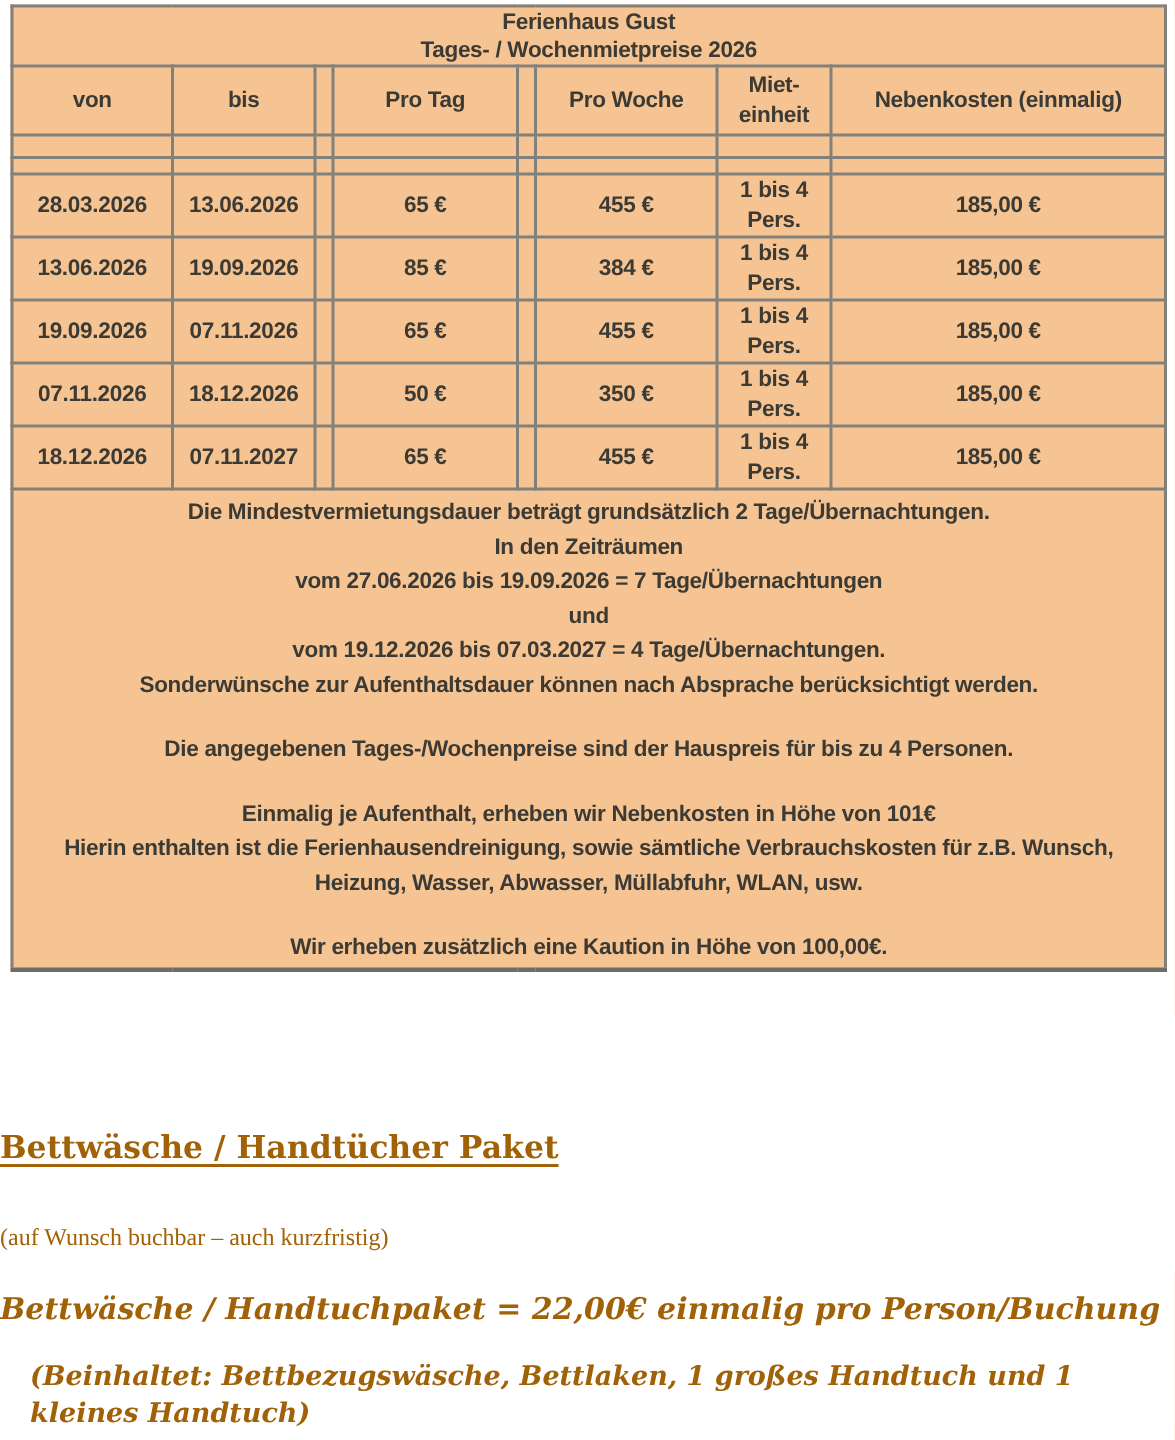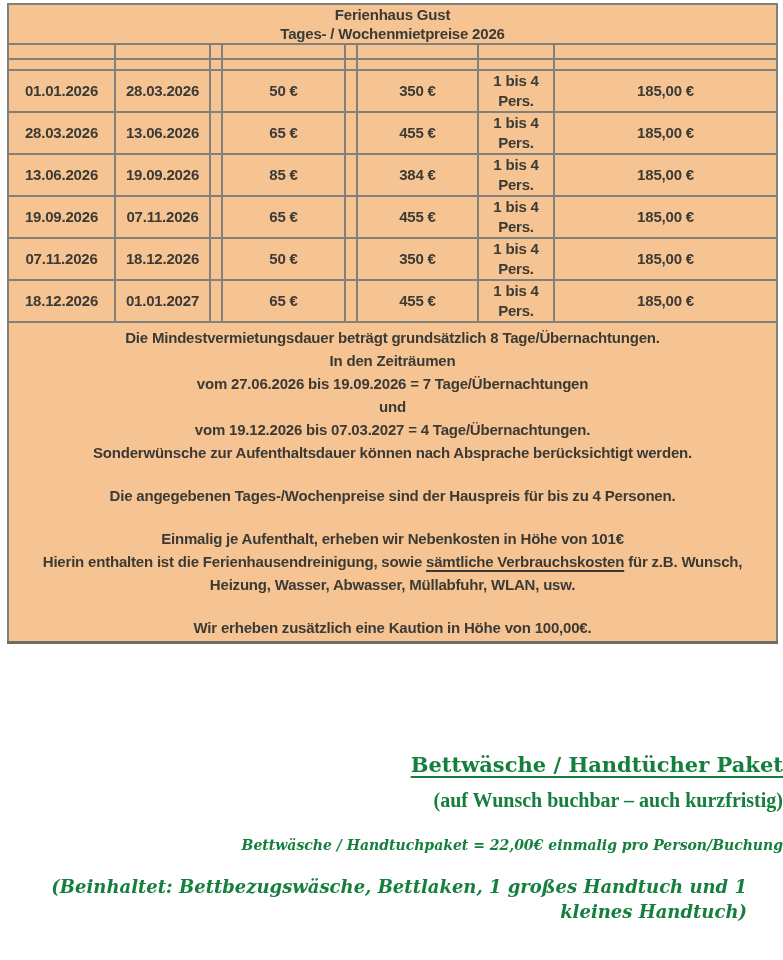--- a/index.html
+++ b/index.html
@@ -43,56 +43,55 @@
   .row-data td    { height: 40px; line-height: 20px; }
 
   .row-notes td {
     height: 318px;
     vertical-align: top;
     padding-top: 5px;
     text-align: center;
   }
   .note-line { line-height: 23px; white-space: nowrap; }
   .note-spacer { height: 20px; }
-  .u { text-decoration: underline; text-decoration-thickness: 2px; text-underline-offset: 3px; text-align: center; }
+  .u { text-decoration-thickness: 2px; text-underline-offset: 3px; text-align: center; }
 
   
   .footer {
     position: absolute;
     left: 0;
     top: 712px;
     width: 783px;
-    text-align: right;
-    color: #15803d;
+    text-align: left;
+    color: #a16207;
   }
   .footer-heading {
     margin-top: 40px;
     font-family: "DejaVu Serif", "Liberation Serif", serif;
     font-size: 21px;
     font-weight: bold;
     text-decoration: underline;
     text-decoration-thickness: 2px;
     text-underline-offset: 4px;
   }
   .footer-sub {
-    margin-top: 12px;
+    margin-top: 40px;
     font-family: "Liberation Serif", serif;
-    font-size: 20px;
-    font-weight: bold;
+    font-size: 16px;
   }
   .footer-price {
     margin-top: 25px;
     font-family: "DejaVu Serif", "Liberation Serif", serif;
-    font-size: 14px;
+    font-size: 20px;
     font-weight: bold;
     font-style: italic;
   }
   .footer-includes {
     margin-top: 21px;
-    padding: 0 36px;
+    padding: 0 20px;
     font-family: "DejaVu Serif", "Liberation Serif", serif;
     font-size: 18px;
     font-weight: bold;
     font-style: italic;
     line-height: 25px;
   }
 </style>
 </head>
 <body>
 
@@ -111,20 +110,33 @@
     </colgroup>
 
     <tbody>
         <tr class="row-title">
       <td colspan="8">
         <div>Ferienhaus Gust</div>
         <div>Tages- / Wochenmietpreise 2026</div>
       </td>
     </tr>
 
+    <tr class="row-header">
+      <td>von</td>
+      <td>bis</td>
+      <td></td>
+      <td>Pro Tag</td>
+      <td></td>
+      <td>Pro Woche</td>
+      <td>
+        <div>Miet-</div>
+        <div>einheit</div>
+      </td>
+      <td>Nebenkosten (einmalig)</td>
+    </tr>
 
     <tr class="row-empty">
       <td></td>
           <td></td>
           <td></td>
           <td></td>
           <td></td>
           <td></td>
           <td></td>
           <td></td>
@@ -133,33 +145,20 @@
       <td></td>
           <td></td>
           <td></td>
           <td></td>
           <td></td>
           <td></td>
           <td></td>
           <td></td>
     </tr>
 
-    <tr class="row-data">
-      <td>01.01.2026</td>
-      <td>28.03.2026</td>
-      <td></td>
-      <td>50 €</td>
-      <td></td>
-      <td>350 €</td>
-      <td>
-            <div>1 bis 4</div>
-            <div>Pers.</div>
-          </td>
-      <td>185,00 €</td>
-    </tr>
     <tr class="row-data">
       <td>28.03.2026</td>
       <td>13.06.2026</td>
       <td></td>
       <td>65 €</td>
       <td></td>
       <td>455 €</td>
       <td>
             <div>1 bis 4</div>
             <div>Pers.</div>
@@ -200,35 +199,35 @@
       <td></td>
       <td>350 €</td>
       <td>
             <div>1 bis 4</div>
             <div>Pers.</div>
           </td>
       <td>185,00 €</td>
     </tr>
     <tr class="row-data">
       <td>18.12.2026</td>
-      <td>01.01.2027</td>
+      <td>07.11.2027</td>
       <td></td>
       <td>65 €</td>
       <td></td>
       <td>455 €</td>
       <td>
             <div>1 bis 4</div>
             <div>Pers.</div>
           </td>
       <td>185,00 €</td>
     </tr>
 
     <tr class="row-notes">
       <td colspan="8">
-        <div class="note-line">Die Mindestvermietungsdauer beträgt grundsätzlich 8 Tage/Übernachtungen.</div>
+        <div class="note-line">Die Mindestvermietungsdauer beträgt grundsätzlich 2 Tage/Übernachtungen.</div>
         <div class="note-line">In den Zeiträumen</div>
         <div class="note-line">vom 27.06.2026 bis 19.09.2026 = 7 Tage/Übernachtungen</div>
         <div class="note-line">und</div>
         <div class="note-line">vom 19.12.2026 bis 07.03.2027 = 4 Tage/Übernachtungen.</div>
         <div class="note-line">Sonderwünsche zur Aufenthaltsdauer können nach Absprache berücksichtigt werden.</div>
         <div class="note-spacer"></div>
         <div class="note-line">Die angegebenen Tages-/Wochenpreise sind der Hauspreis für bis zu 4 Personen.</div>
         <div class="note-spacer"></div>
         <div class="note-line">Einmalig je Aufenthalt, erheben wir Nebenkosten in Höhe von 101€</div>
         <div class="note-line"><span>Hierin enthalten ist die Ferienhausendreinigung, sowie </span><span class="u">sämtliche Verbrauchskosten</span><span> für z.B. Wunsch,</span></div>

